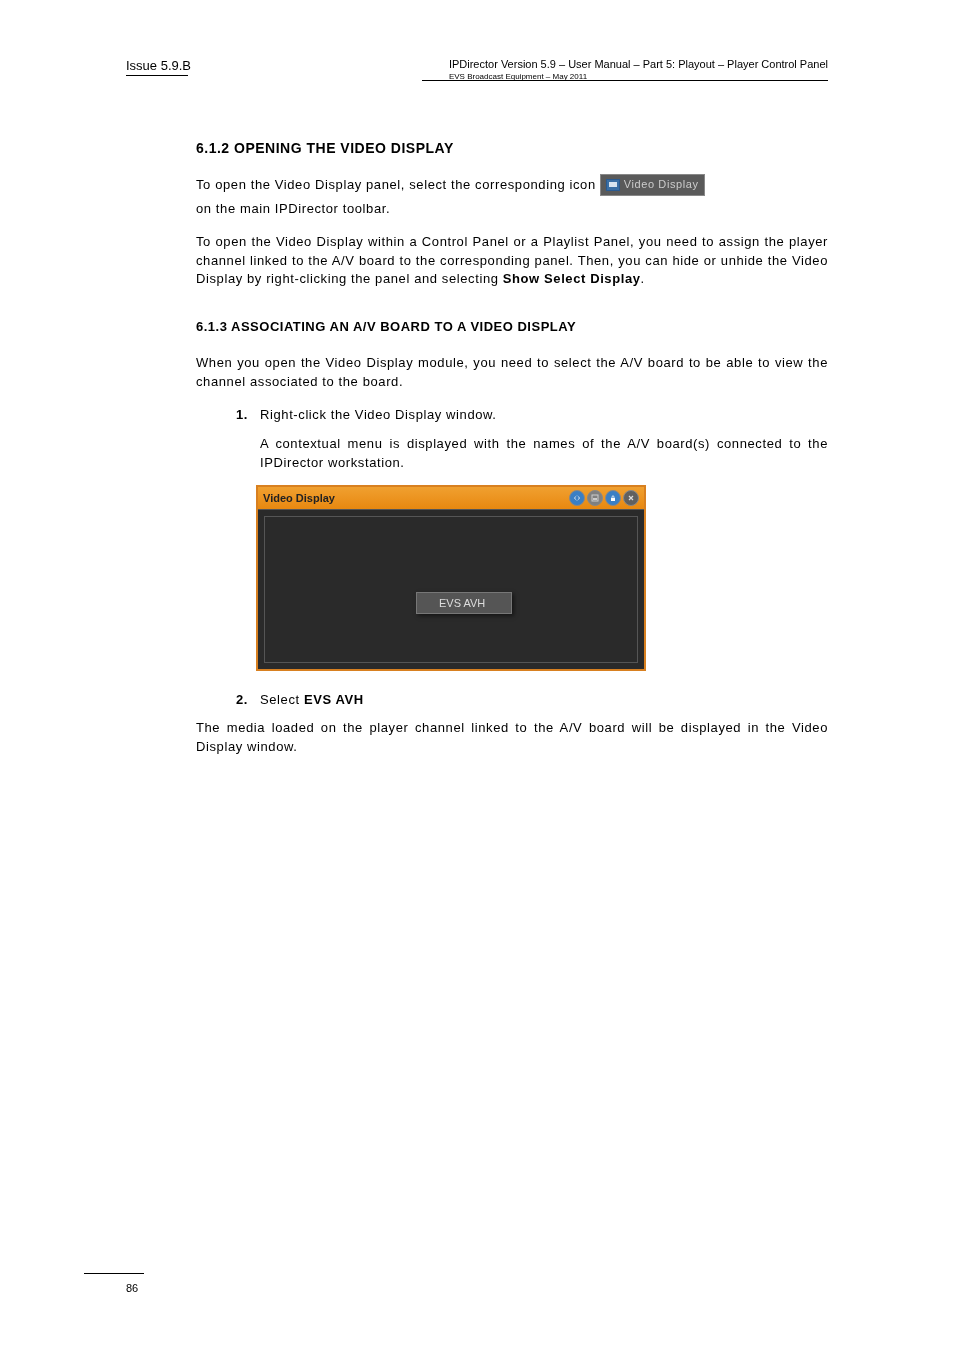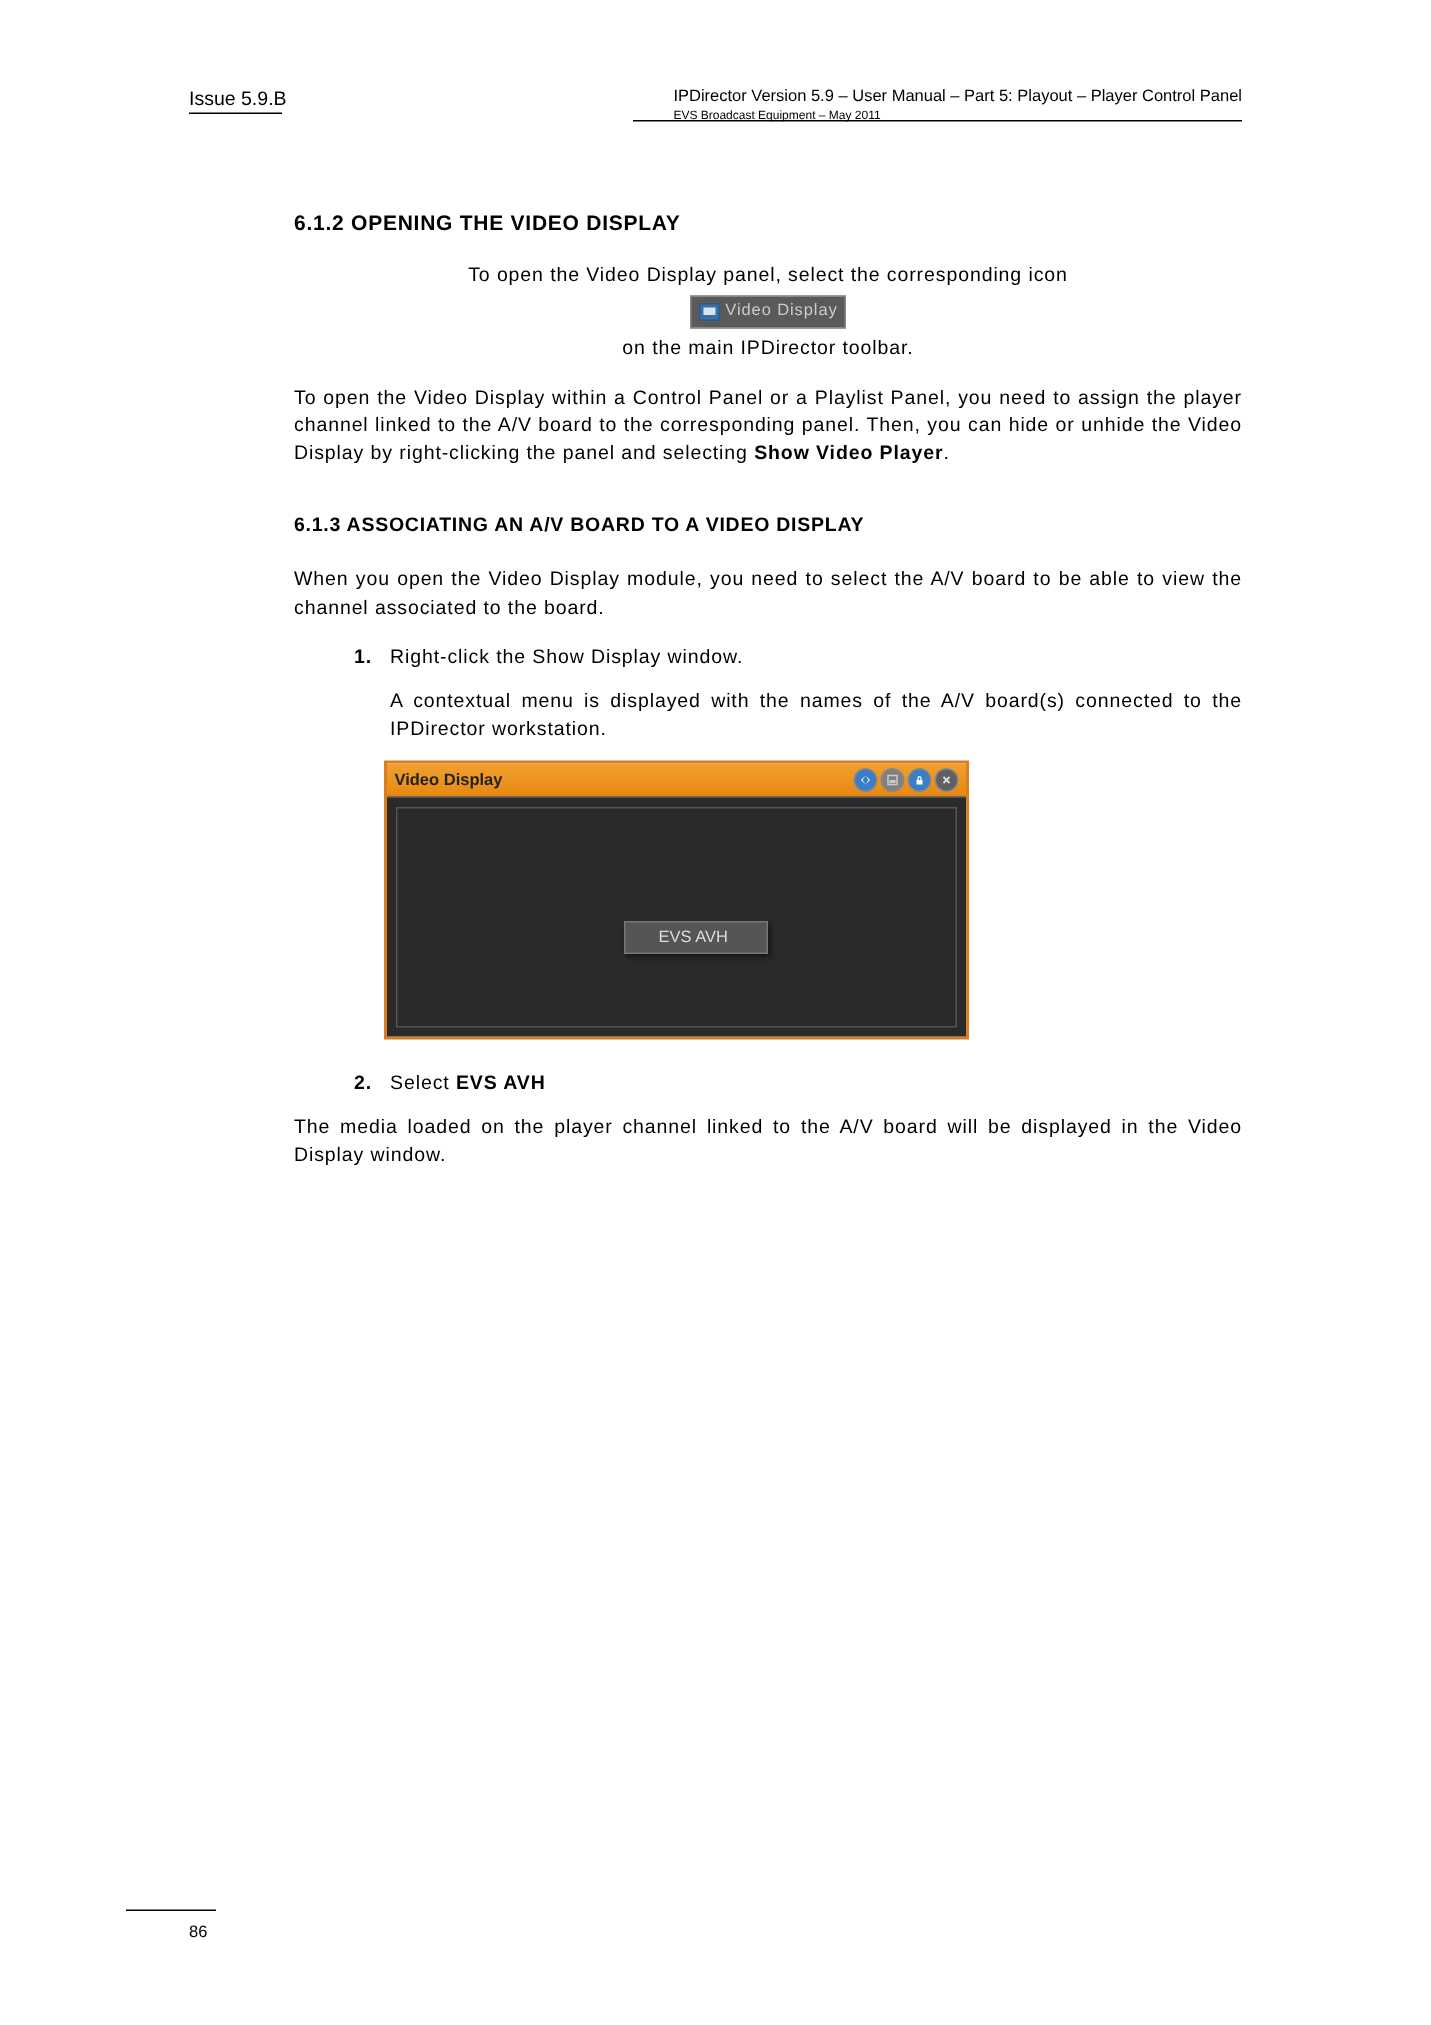--- a/index.html
+++ b/index.html
@@ -59,21 +59,20 @@
       line-height: 1.45;
       text-align: justify;
       margin-bottom: 14px;
       letter-spacing: 0.6px;
     }
     .inline-row {
       display: flex;
       align-items: center;
       flex-wrap: wrap;
       gap: 4px;
-      flex-direction: column;
     }
     .video-display-btn {
       display: inline-flex;
       align-items: center;
       background: #5a5a5a;
       border: 1px solid #888;
       padding: 2px 5px;
       font-size: 11px;
       color: #ccc;
       gap: 4px;
@@ -223,31 +222,31 @@
     <span>To open the Video Display panel, select the corresponding icon</span>
     <span class="video-display-btn">
       <span class="vd-icon"></span>
       <span>Video Display</span>
     </span>
     <span>on the main IPDirector toolbar.</span>
   </div>
 
   <div class="body-para">
     <span>To open the Video Display within a Control Panel or a Playlist Panel, you need to assign the player channel linked to the A/V board to the corresponding panel. Then, you can hide or unhide the Video Display by right-clicking the panel and selecting</span>
-    <span class="bold">Show Video Player</span><span>.</span>
+    <span class="bold">Show Select Display</span><span>.</span>
   </div>
 
   <div class="numbered-section">
     <div class="subsection-title">6.1.3 ASSOCIATING AN A/V BOARD TO A VIDEO DISPLAY</div>
 
     <div class="body-para">When you open the Video Display module, you need to select the A/V board to be able to view the channel associated to the board.</div>
 
     <div class="step-row">
       <div class="step-num">1.</div>
-      <div class="step-text">Right-click the Show Display window.</div>
+      <div class="step-text">Right-click the Video Display window.</div>
     </div>
 
     <div class="step-row">
       <div class="step-num"></div>
       <div class="step-text">A contextual menu is displayed with the names of the A/V board(s) connected to the IPDirector workstation.</div>
     </div>
 
     <div class="screenshot">
       <div class="ss-titlebar">
         <span class="ss-title">Video Display</span>

